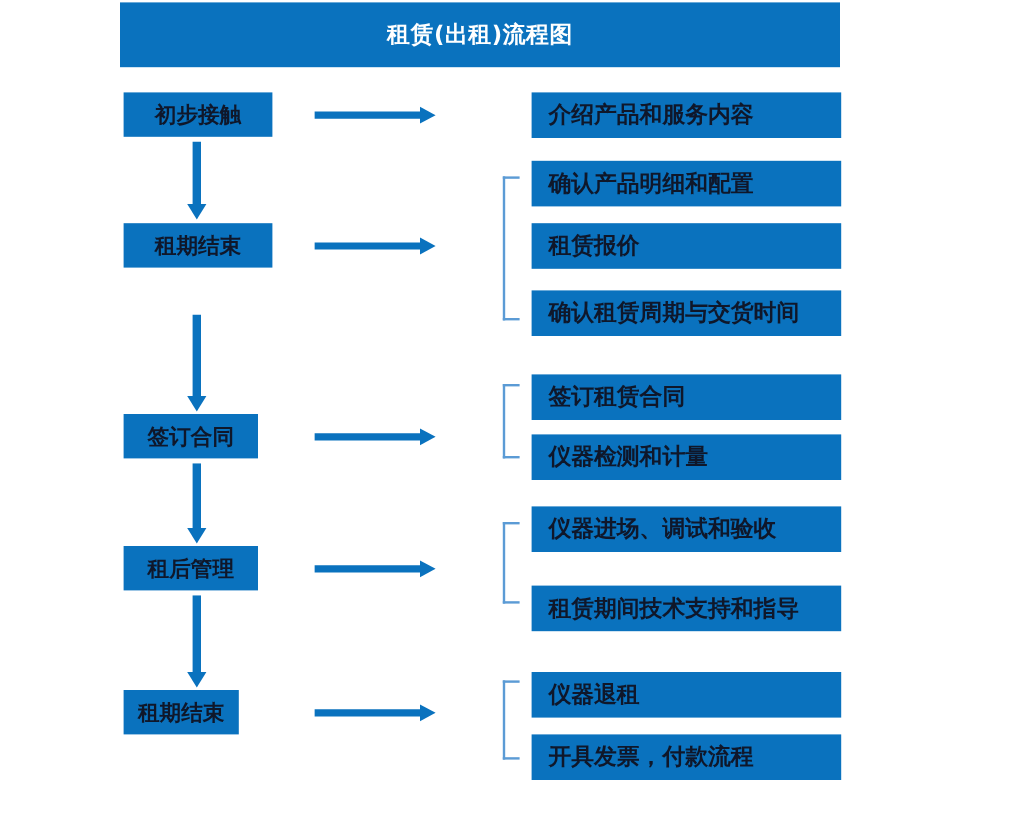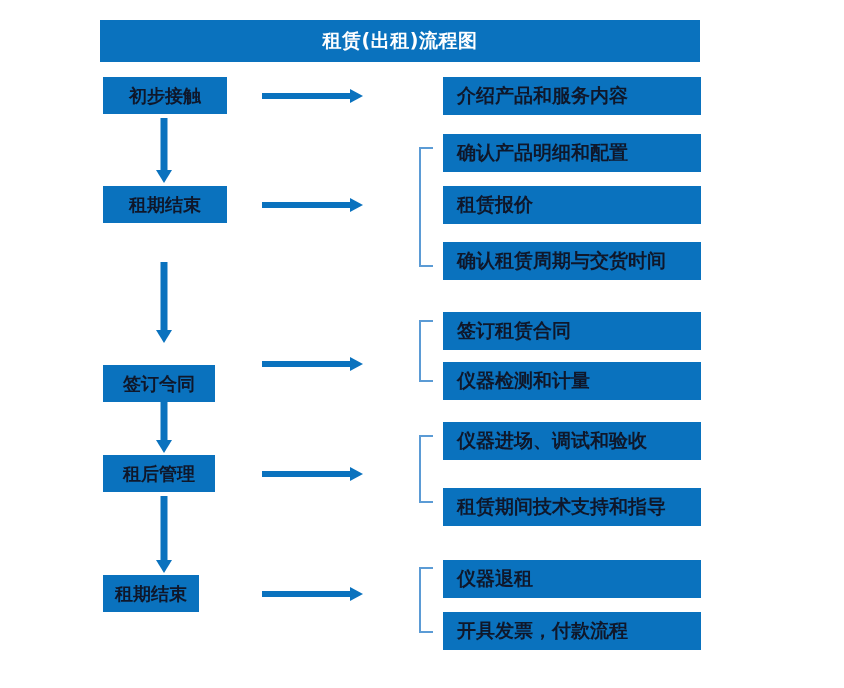--- a/index.html
+++ b/index.html
@@ -13,23 +13,23 @@
   #canvas {
     position: relative;
     width: 844px;
     height: 688px;
     background: #ffffff;
     overflow: hidden;
   }
   .title-bar {
     position: absolute;
     left: 100px;
-    top: 20px;
+    top: 2px;
     width: 600px;
-    height: 42px;
+    height: 54px;
     background: #0A72BE;
     color: #ffffff;
     font-size: 19px;
     font-weight: bold;
     display: flex;
     align-items: center;
     justify-content: center;
     letter-spacing: 0.5px;
   }
   .stage-box {
@@ -81,21 +81,21 @@
 <body>
 
 <div id="canvas">
 
   <div class="title-bar">租赁(出租)流程图</div>
 
   <div class="stage-box" style="left:103px; top:77px; width:124px;">初步接触</div>
 
   <div class="stage-box" style="left:103px; top:186px; width:124px;">租期结束</div>
 
-  <div class="stage-box" style="left:103px; top:345px; width:112px;margin-top:20px;">签订合同</div>
+  <div class="stage-box" style="left:103px; top:345px; width:112px;">签订合同</div>
 
   <div class="stage-box" style="left:103px; top:455px; width:112px;">租后管理</div>
 
   <div class="stage-box" style="left:103px; top:575px; width:96px;">租期结束</div>
 
   <div class="v-arrow" style="left:155px; top:118px; height:66px;">
     <svg width="18" height="66" viewBox="0 0 18 66">
       <line x1="9" y1="0" x2="9" y2="54" stroke="#0A72BE" stroke-width="7"></line>
       <polygon points="9,65 1,52 17,52" fill="#0A72BE"></polygon>
     </svg>

